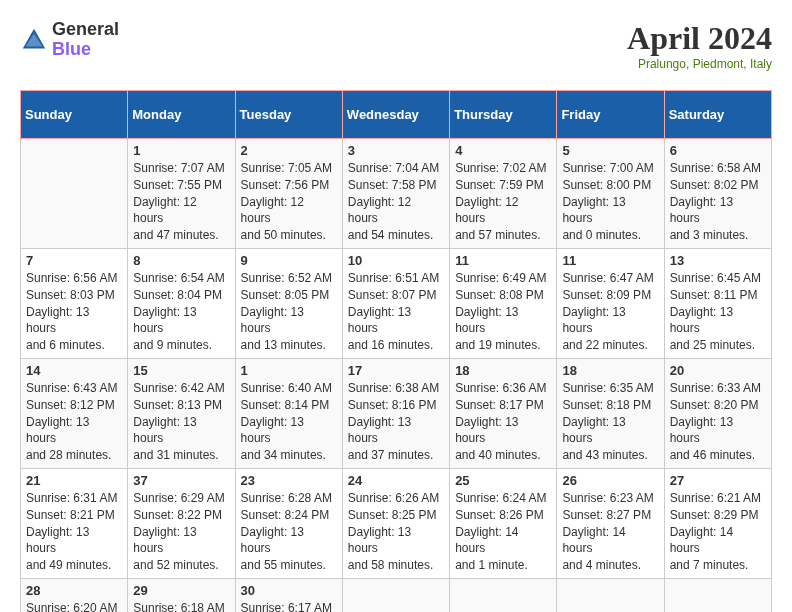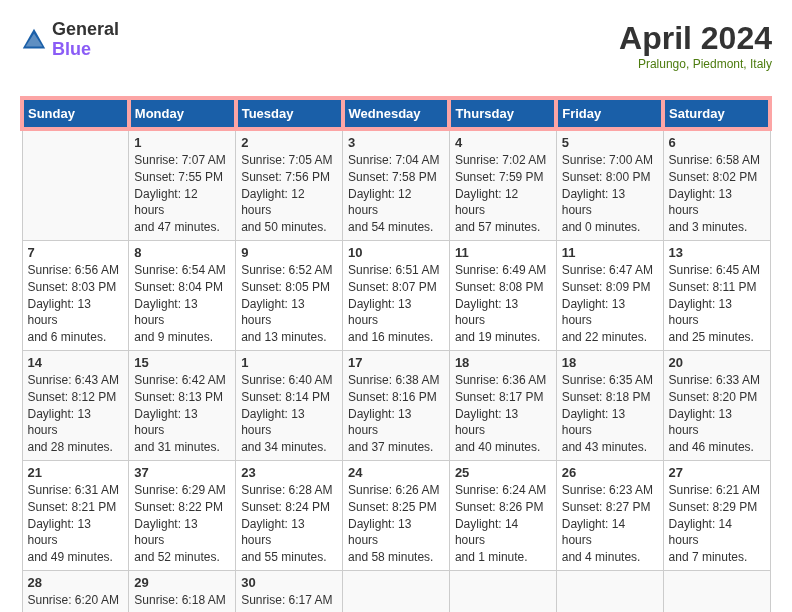--- a/index.html
+++ b/index.html
@@ -7,21 +7,21 @@
       font-family: Arial, sans-serif;
       background: #fff;
       width: 792px;
       min-height: 612px;
       padding: 20px;
     }
     .header-area {
       display: flex;
       justify-content: space-between;
       align-items: flex-start;
-      margin-bottom: 25px;
+      margin-bottom: 19px;
     }
     .logo {
       display: flex;
       align-items: center;
       gap: 4px;
     }
     .logo-text {
       font-size: 18px;
       font-weight: bold;
       line-height: 1.1;
@@ -32,38 +32,39 @@
       width: 28px;
       height: 28px;
     }
     .title-area {
       text-align: right;
     }
     .month-title {
       font-size: 32px;
       font-weight: bold;
       color: #333;
+      font-family: Liberation Serif, serif;
     }
     .location {
       font-size: 12px;
       color: #4d7c0f;
     }
     table {
       width: 100%;
       border-collapse: collapse;
       font-size: 11px;
     }
     thead tr th {
       background-color: #1a5fa8;
       color: #fff;
-      padding: 6px 4px;
+      padding: 16px 4px;
       text-align: left;
       font-size: 13px;
       font-weight: bold;
-      border: 4px solid #fca5a5;
+      border: 1px solid #fca5a5;
     }
     tbody tr td {
       border: 1px solid #ccc;
       vertical-align: top;
       padding: 4px 5px;
       min-height: 80px;
       height: 80px;
       width: calc(100% / 7);
     }
     tbody tr:nth-child(odd) td {

